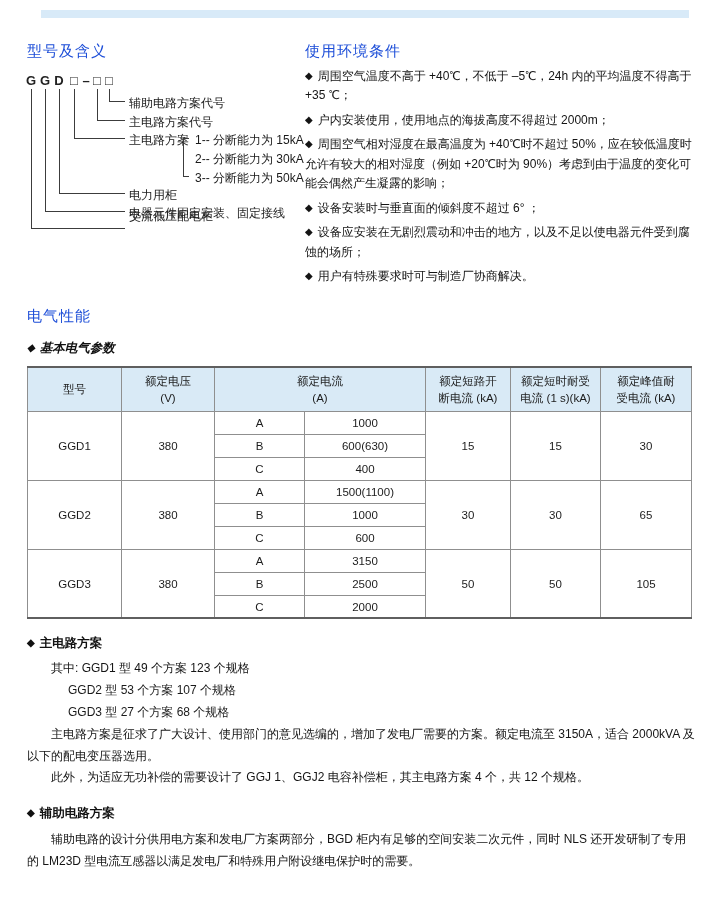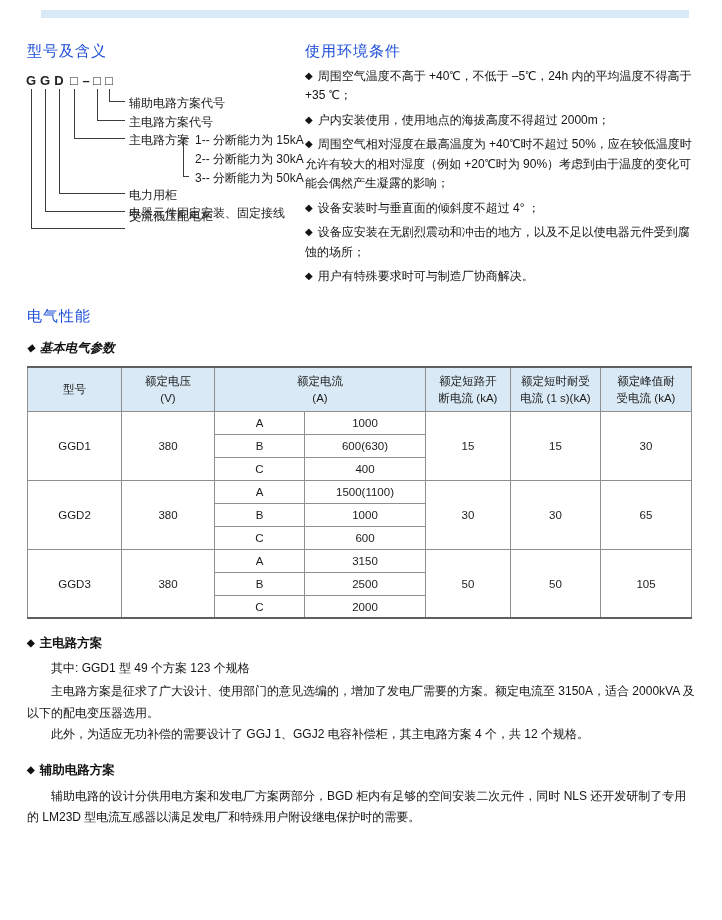--- a/index.html
+++ b/index.html
@@ -96,21 +96,21 @@
       <div class="opt" style="top:97px">3-- 分断能力为 50kA</div>
     </div>
   </div>
 
   <div class="col-right">
     <div class="gray-head">使用环境条件</div>
     <div class="env-list">
       <div class="env-item"><span class="diamond">◆</span><span>周围空气温度不高于 +40℃，不低于 –5℃，24h 内的平均温度不得高于 +35 ℃；</span></div>
       <div class="env-item"><span class="diamond">◆</span><span>户内安装使用，使用地点的海拔高度不得超过 2000m；</span></div>
       <div class="env-item"><span class="diamond">◆</span><span>周围空气相对湿度在最高温度为 +40℃时不超过 50%，应在较低温度时允许有较大的相对湿度（例如 +20℃时为 90%）考虑到由于温度的变化可能会偶然产生凝露的影响；</span></div>
-      <div class="env-item"><span class="diamond">◆</span><span>设备安装时与垂直面的倾斜度不超过 4° ；</span></div>
+      <div class="env-item"><span class="diamond">◆</span><span>设备安装时与垂直面的倾斜度不超过 6° ；</span></div>
       <div class="env-item"><span class="diamond">◆</span><span>设备应安装在无剧烈震动和冲击的地方，以及不足以使电器元件受到腐蚀的场所；</span></div>
       <div class="env-item"><span class="diamond">◆</span><span>用户有特殊要求时可与制造厂协商解决。</span></div>
     </div>
   </div>
 </div>
 
 <div class="elec-head gray-head">电气性能</div>
 <div class="sub-bullet"><span class="diamond">◆</span><span>基本电气参数</span></div>
 
 <table class="params">
@@ -192,20 +192,22 @@
     <tr>
       <td>C</td>
       <td>2000</td>
     </tr>
   </tbody>
 </table>
 
 <div class="sect">
   <div class="sect-head"><span class="diamond">◆</span><span>主电路方案</span></div>
   <div class="para" style="line-height:1.55; margin-top:2px;">其中: GGD1 型 49 个方案 123 个规格</div>
+  <div class="sub-line">GGD2 型 53 个方案 107 个规格</div>
+  <div class="sub-line">GGD3 型 27 个方案 68 个规格</div>
   <div class="para" style="margin-top:3px;">主电路方案是征求了广大设计、使用部门的意见选编的，增加了发电厂需要的方案。额定电流至 3150A，适合 2000kVA 及以下的配电变压器选用。</div>
   <div class="para">此外，为适应无功补偿的需要设计了 GGJ 1、GGJ2 电容补偿柜，其主电路方案 4 个，共 12 个规格。</div>
 </div>
 
 <div class="sect">
   <div class="sect-head"><span class="diamond">◆</span><span>辅助电路方案</span></div>
   <div class="para">辅助电路的设计分供用电方案和发电厂方案两部分，BGD 柜内有足够的空间安装二次元件，同时 NLS 还开发研制了专用的 LM23D 型电流互感器以满足发电厂和特殊用户附设继电保护时的需要。</div>
 </div>
 
 </body></html>

